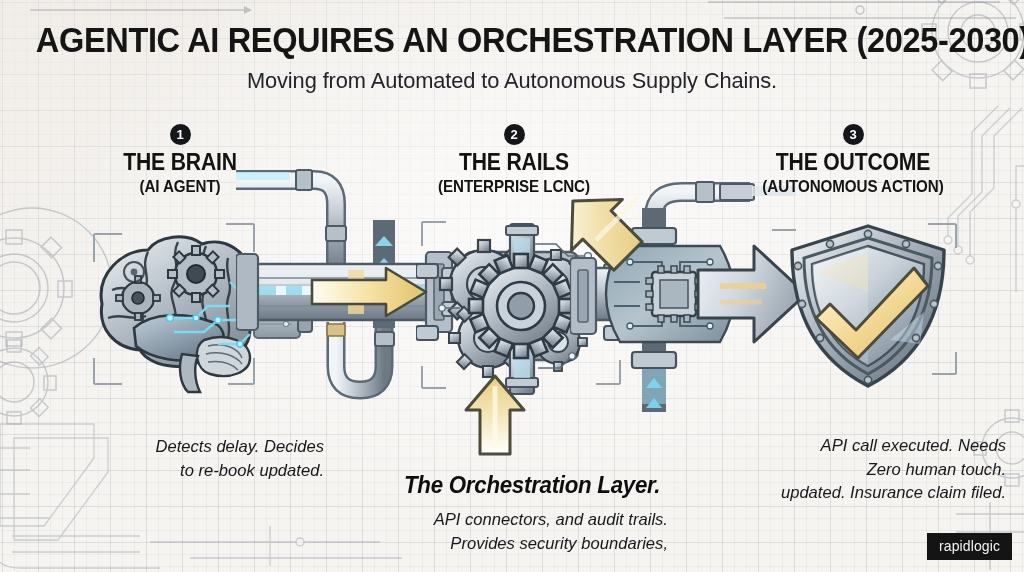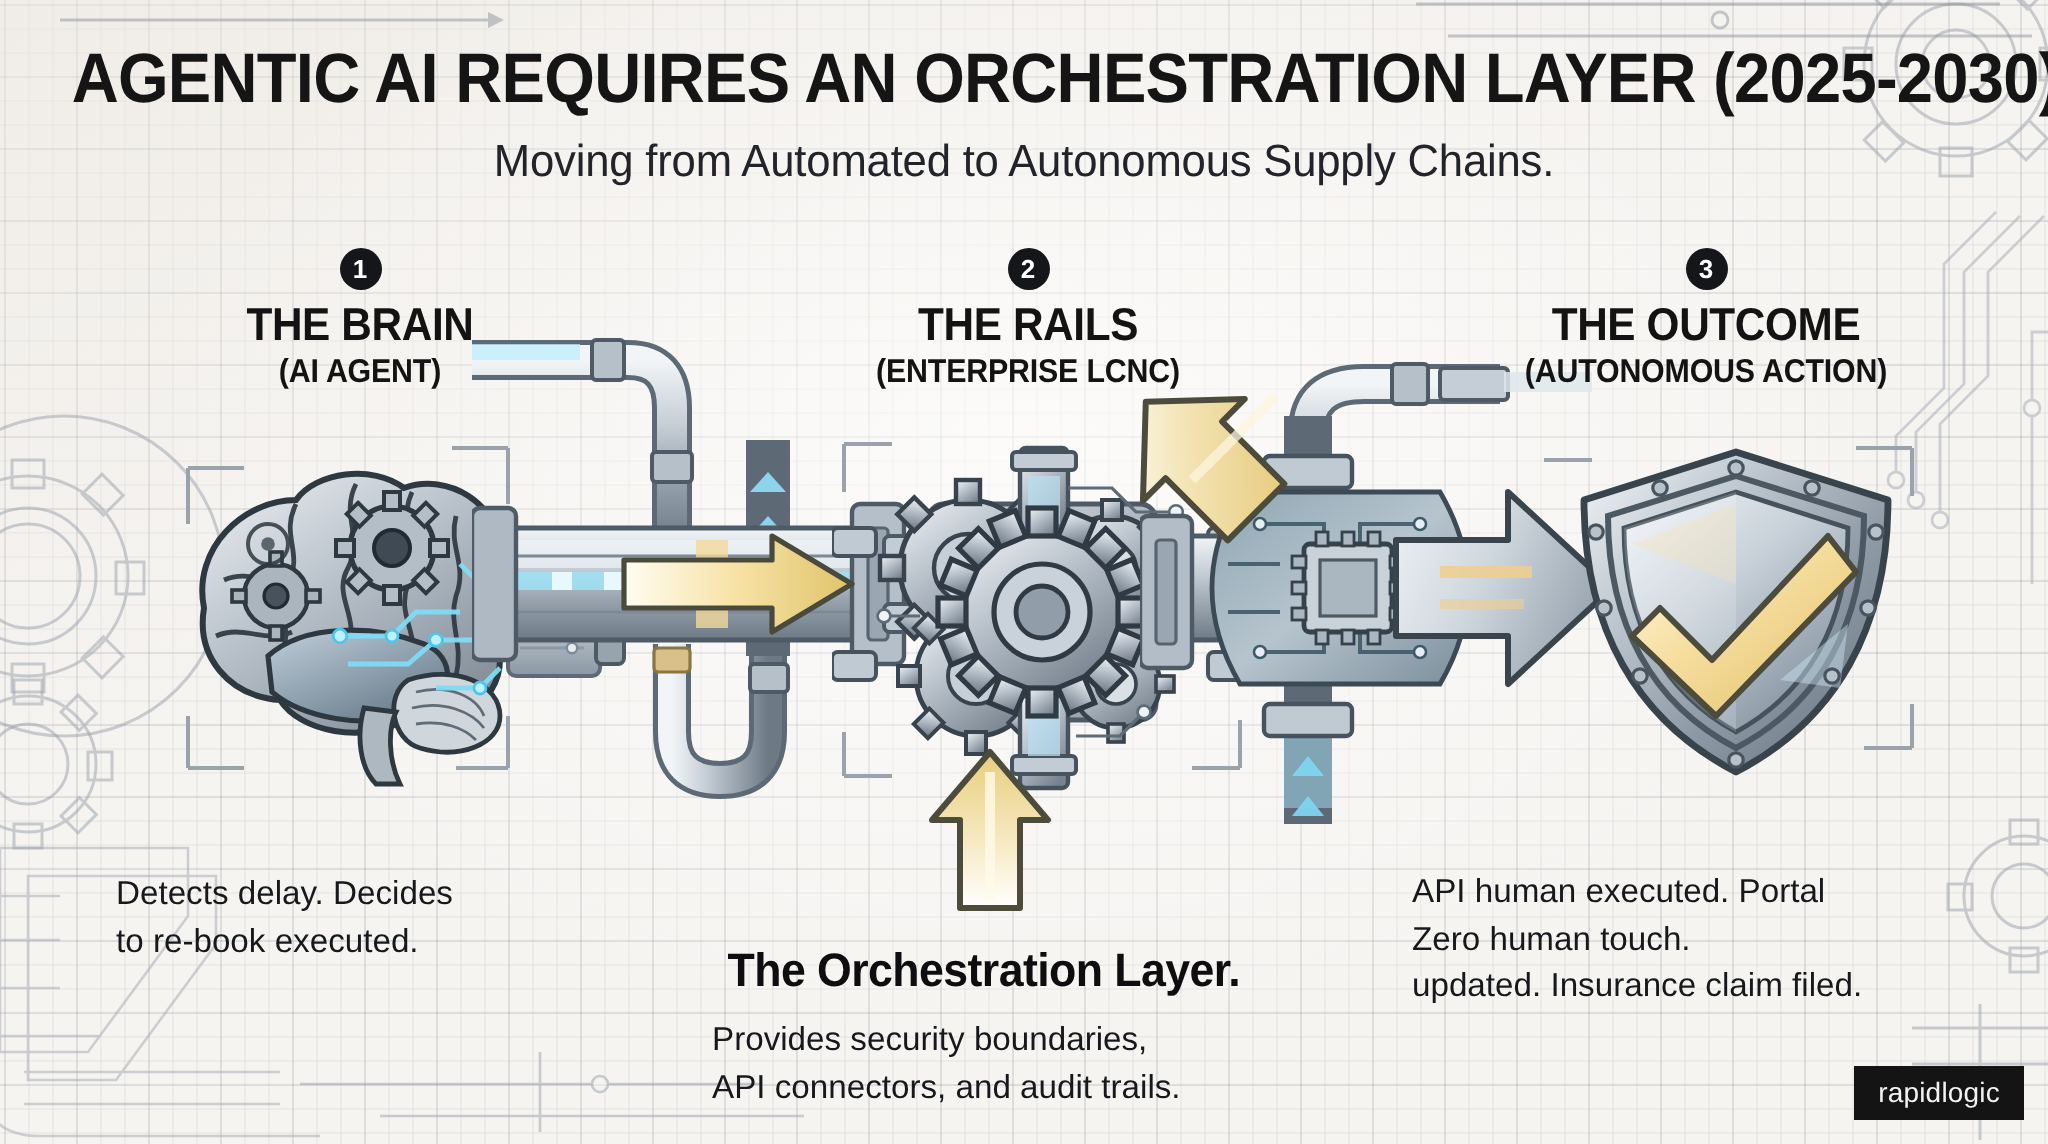--- a/index.html
+++ b/index.html
@@ -99,25 +99,26 @@
     margin-top: 1px;
   }
 
   #pillar-1 { left: 60px;  top: 124px; width: 240px; }
   #pillar-2 { left: 404px; top: 124px; width: 220px; }
   #pillar-3 { left: 728px; top: 124px; width: 250px; }
 
   
   .caption {
     position: absolute;
-    text-align: left;
+    text-align: right;
     color: #17181c;
     font-size: 16.6px;
     line-height: 1.42;
     z-index: 7;
+    font-style: italic;
   }
   #caption-left  { left: 58px;  top: 435px; width: 266px; }
   #caption-right { left: 706px; top: 434px; width: 300px; }
   #caption-center{ left: 356px; top: 469px; width: 312px; }
   .caption-heading {
     font-family: "Liberation Sans Narrow", "Liberation Sans", sans-serif;
     font-weight: 700;
     font-size: 23.5px;
     color: #0e0e10;
     letter-spacing: -0.3px;
@@ -829,30 +830,30 @@
       </defs>
       <g transform="rotate(45 52 46)">
         <path d="M18 26 H62 V10 L96 46 L62 82 V66 H18 Z" fill="url(#gDiag)" stroke="#4c4b3c" stroke-width="3" stroke-linejoin="round" transform="rotate(180 52 46)"></path>
       </g>
       <path d="M86 12 L44 54" stroke="#fdf6de" stroke-width="5" opacity="0.75"></path>
     </svg>
   </div>
 
   <div class="caption" id="caption-left">
     <span class="caption-line">Detects delay. Decides</span>
-    <span class="caption-line">to re-book executed.</span>
+    <span class="caption-line">to re-book updated.</span>
   </div>
 
   <div class="caption" id="caption-center">
     <div class="caption-heading">The Orchestration Layer.</div>
+    <span class="caption-line">API connectors, and audit trails.</span>
     <span class="caption-line">Provides security boundaries,</span>
-    <span class="caption-line">API connectors, and audit trails.</span>
   </div>
 
   <div class="caption" id="caption-right">
-    <span class="caption-line">API human executed. Portal</span>
+    <span class="caption-line">API call executed. Needs</span>
     <span class="caption-line">Zero human touch.</span>
     <span class="caption-line">updated. Insurance claim filed.</span>
   </div>
 
   <div id="watermark">rapidlogic</div>
 
 </div>
 
 </body></html>

